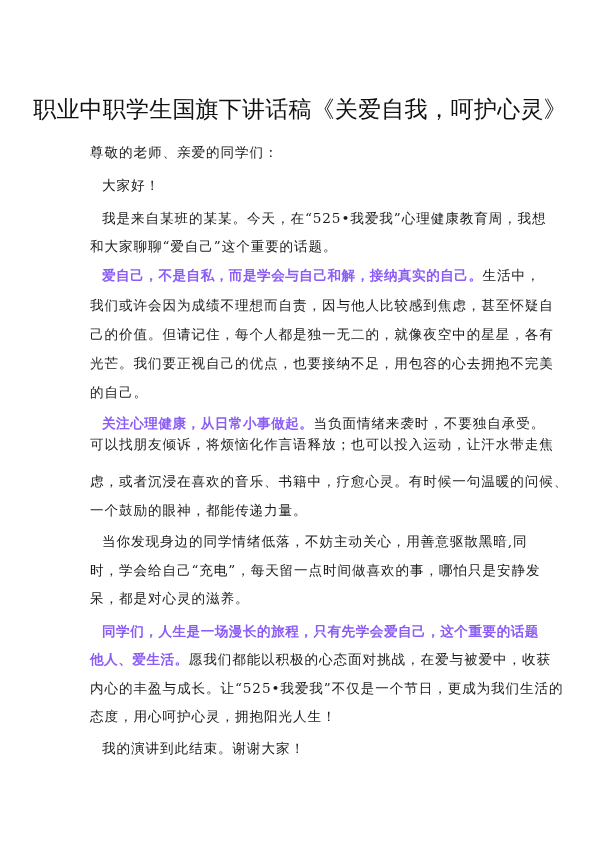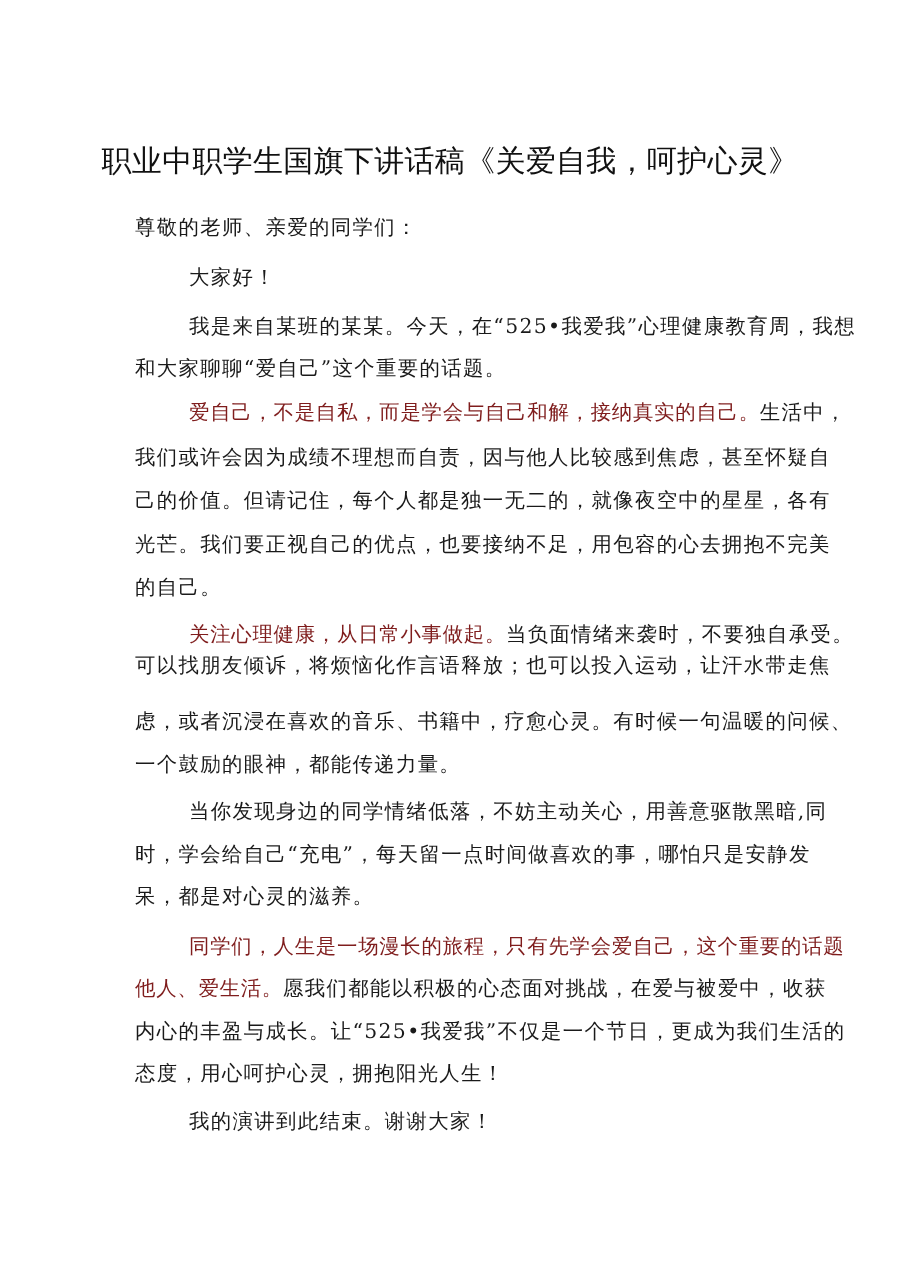--- a/index.html
+++ b/index.html
@@ -1,25 +1,25 @@
 <!DOCTYPE html>
 <html><head>
 <meta charset="utf-8">
 <style>
   html, body { margin: 0; padding: 0; background: #ffffff; }
   body { width: 600px; height: 848px; position: relative; overflow: hidden;
          font-family: "DejaVu Serif", "Liberation Serif", serif; color: #1a1a1a; }
   .title { position: absolute; left: 0; width: 600px; top: 94px; text-align: center;
-           font-family: "DejaVu Sans", "Liberation Sans", sans-serif; font-size: 20px;
+           font-family: "DejaVu Sans", "Liberation Sans", sans-serif; font-size: 23px;
            letter-spacing: 0.2px; color: #111; }
   .body { position: absolute; left: 90px; top: 0; width: 430px; }
   .line { position: absolute; left: 0; white-space: nowrap; font-size: 13.6px;
           letter-spacing: 0.9px; line-height: 16px; }
-  .line.indent { left: 36px; }
-  .red { color: #7f1d1d; font-weight: normal; font-family: "DejaVu Sans", "Liberation Sans", sans-serif; letter-spacing: 0.5px; }
+  .line.indent { left: 12px; }
+  .red { color: #8b5cf6; font-weight: bold; font-family: "DejaVu Sans", "Liberation Sans", sans-serif; letter-spacing: 0.5px; }
 </style>
 </head>
 <body>
 
 <div>
   <div class="title">职业中职学生国旗下讲话稿《关爱自我，呵护心灵》</div>
 
   <div class="body">
     <div class="line" style="top:144px">尊敬的老师、亲爱的同学们：</div>
     <div class="line indent" style="top:177px">大家好！</div>

